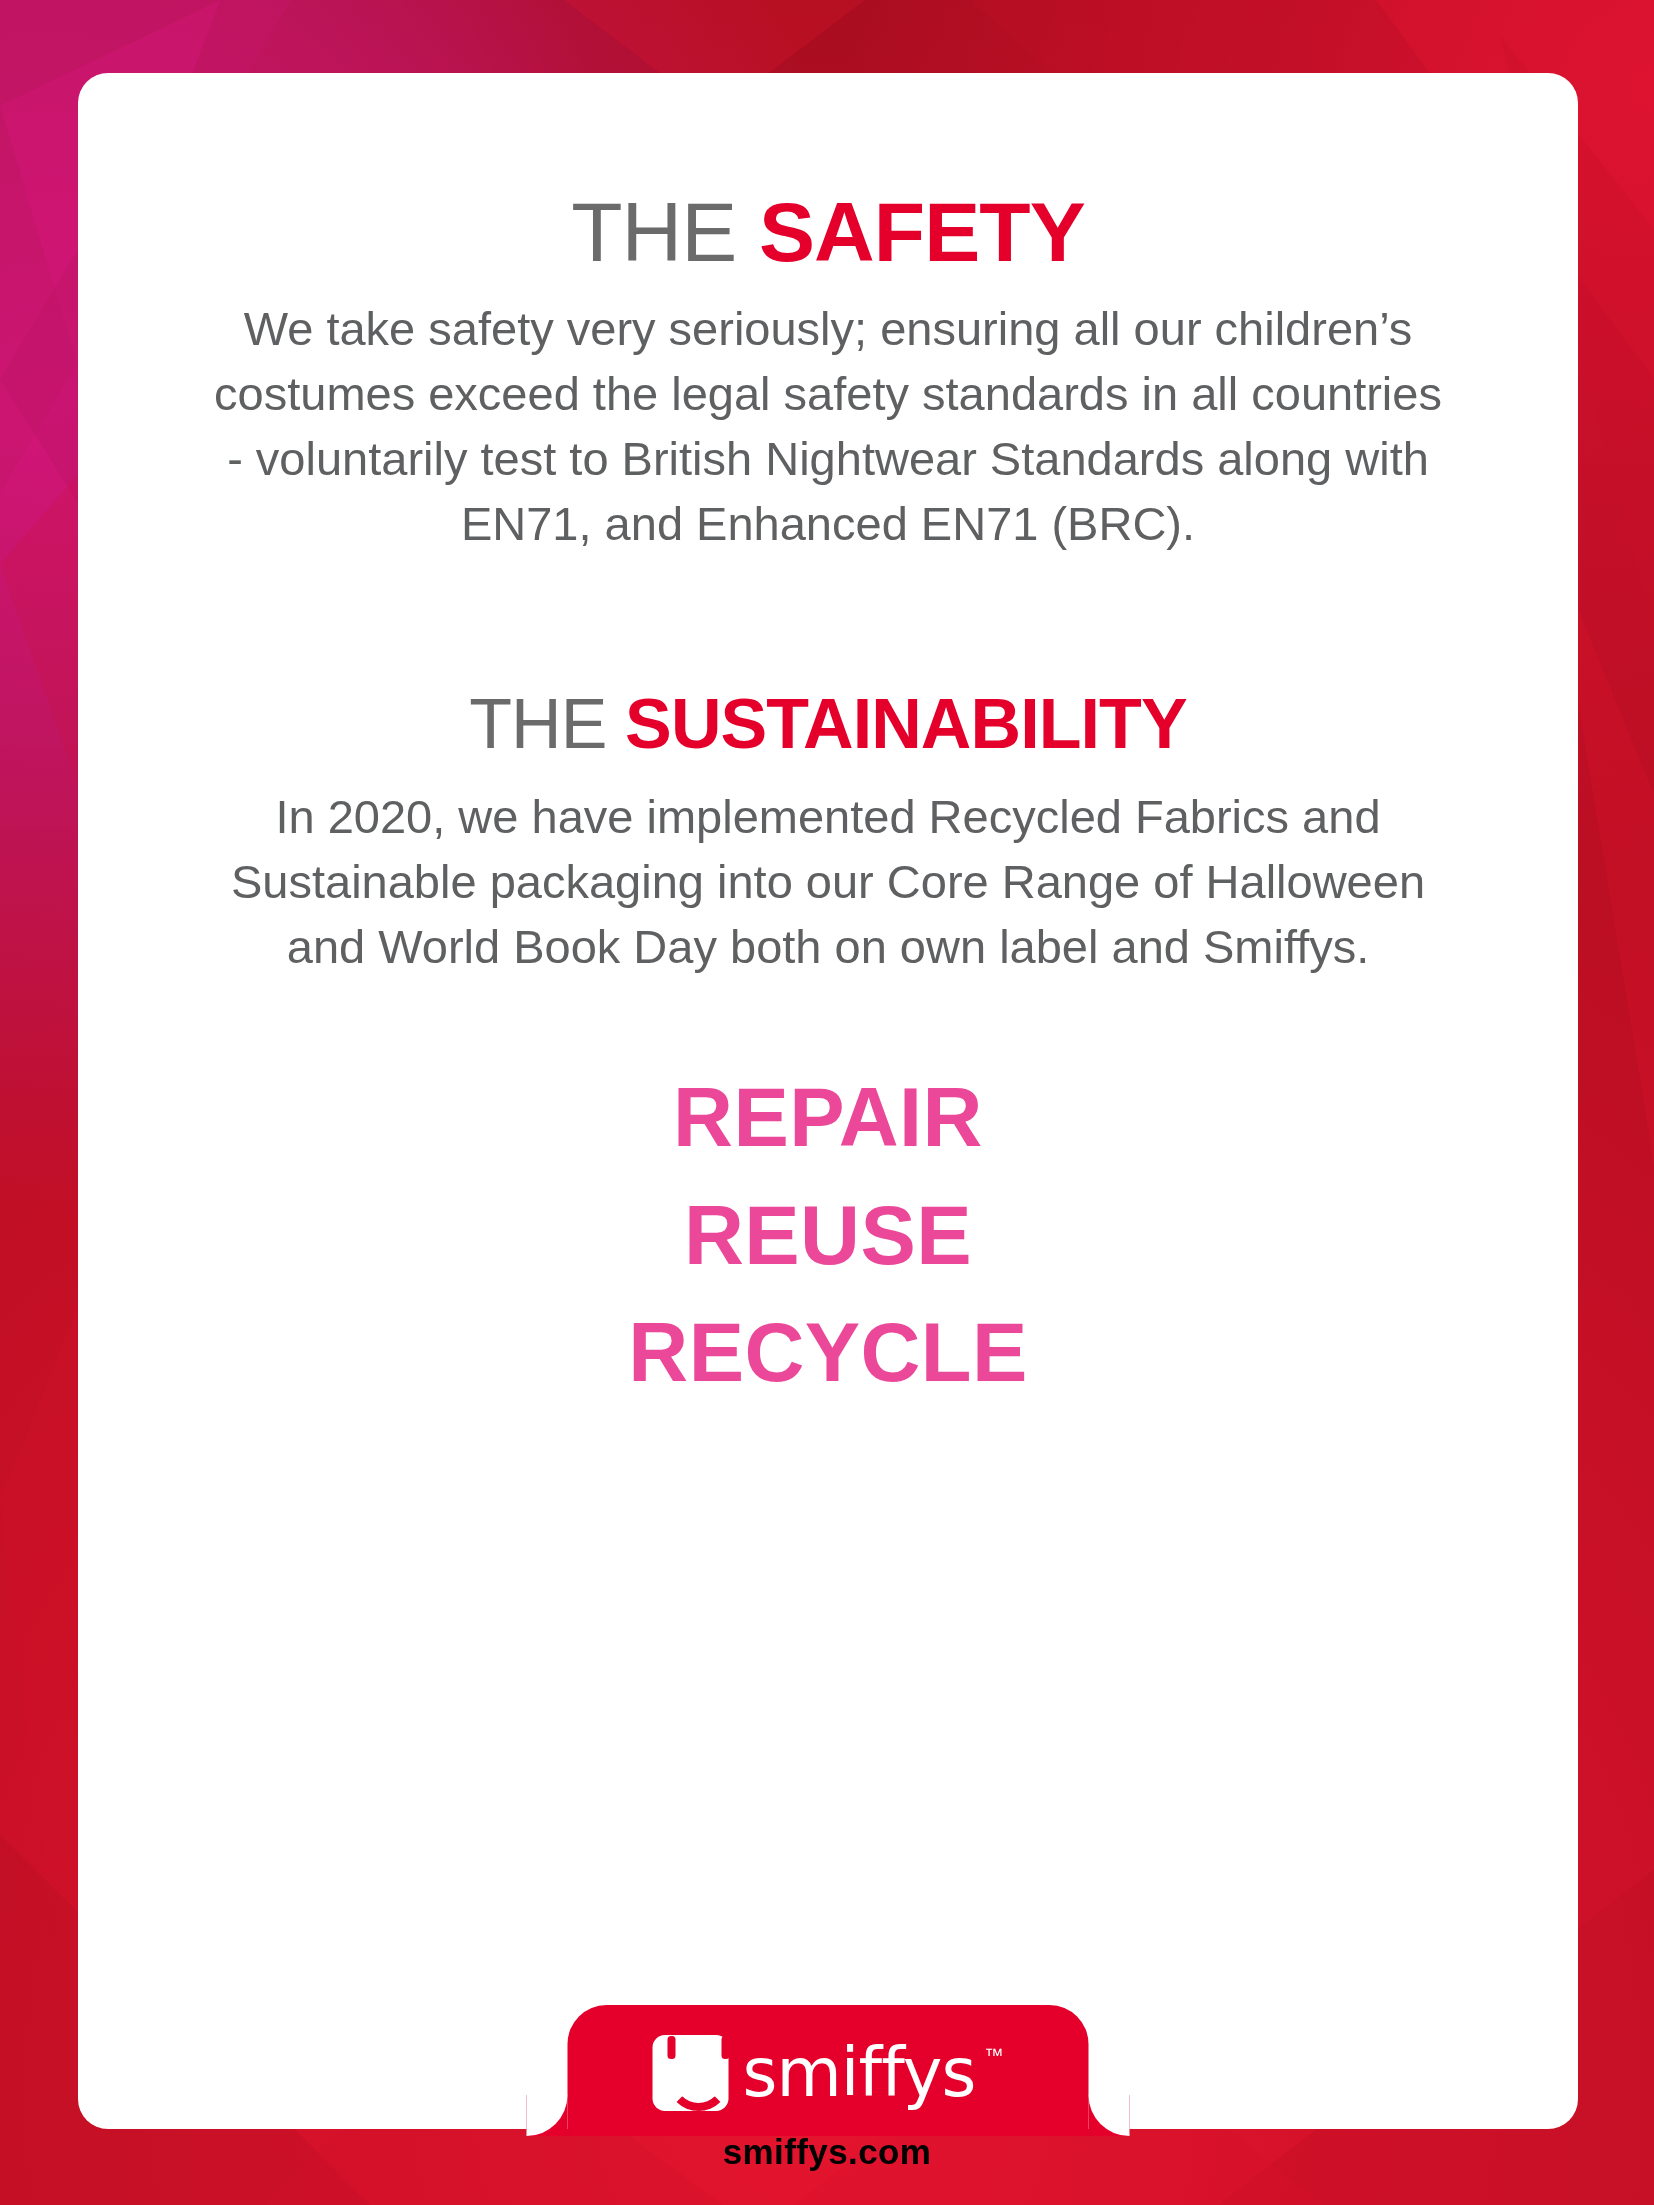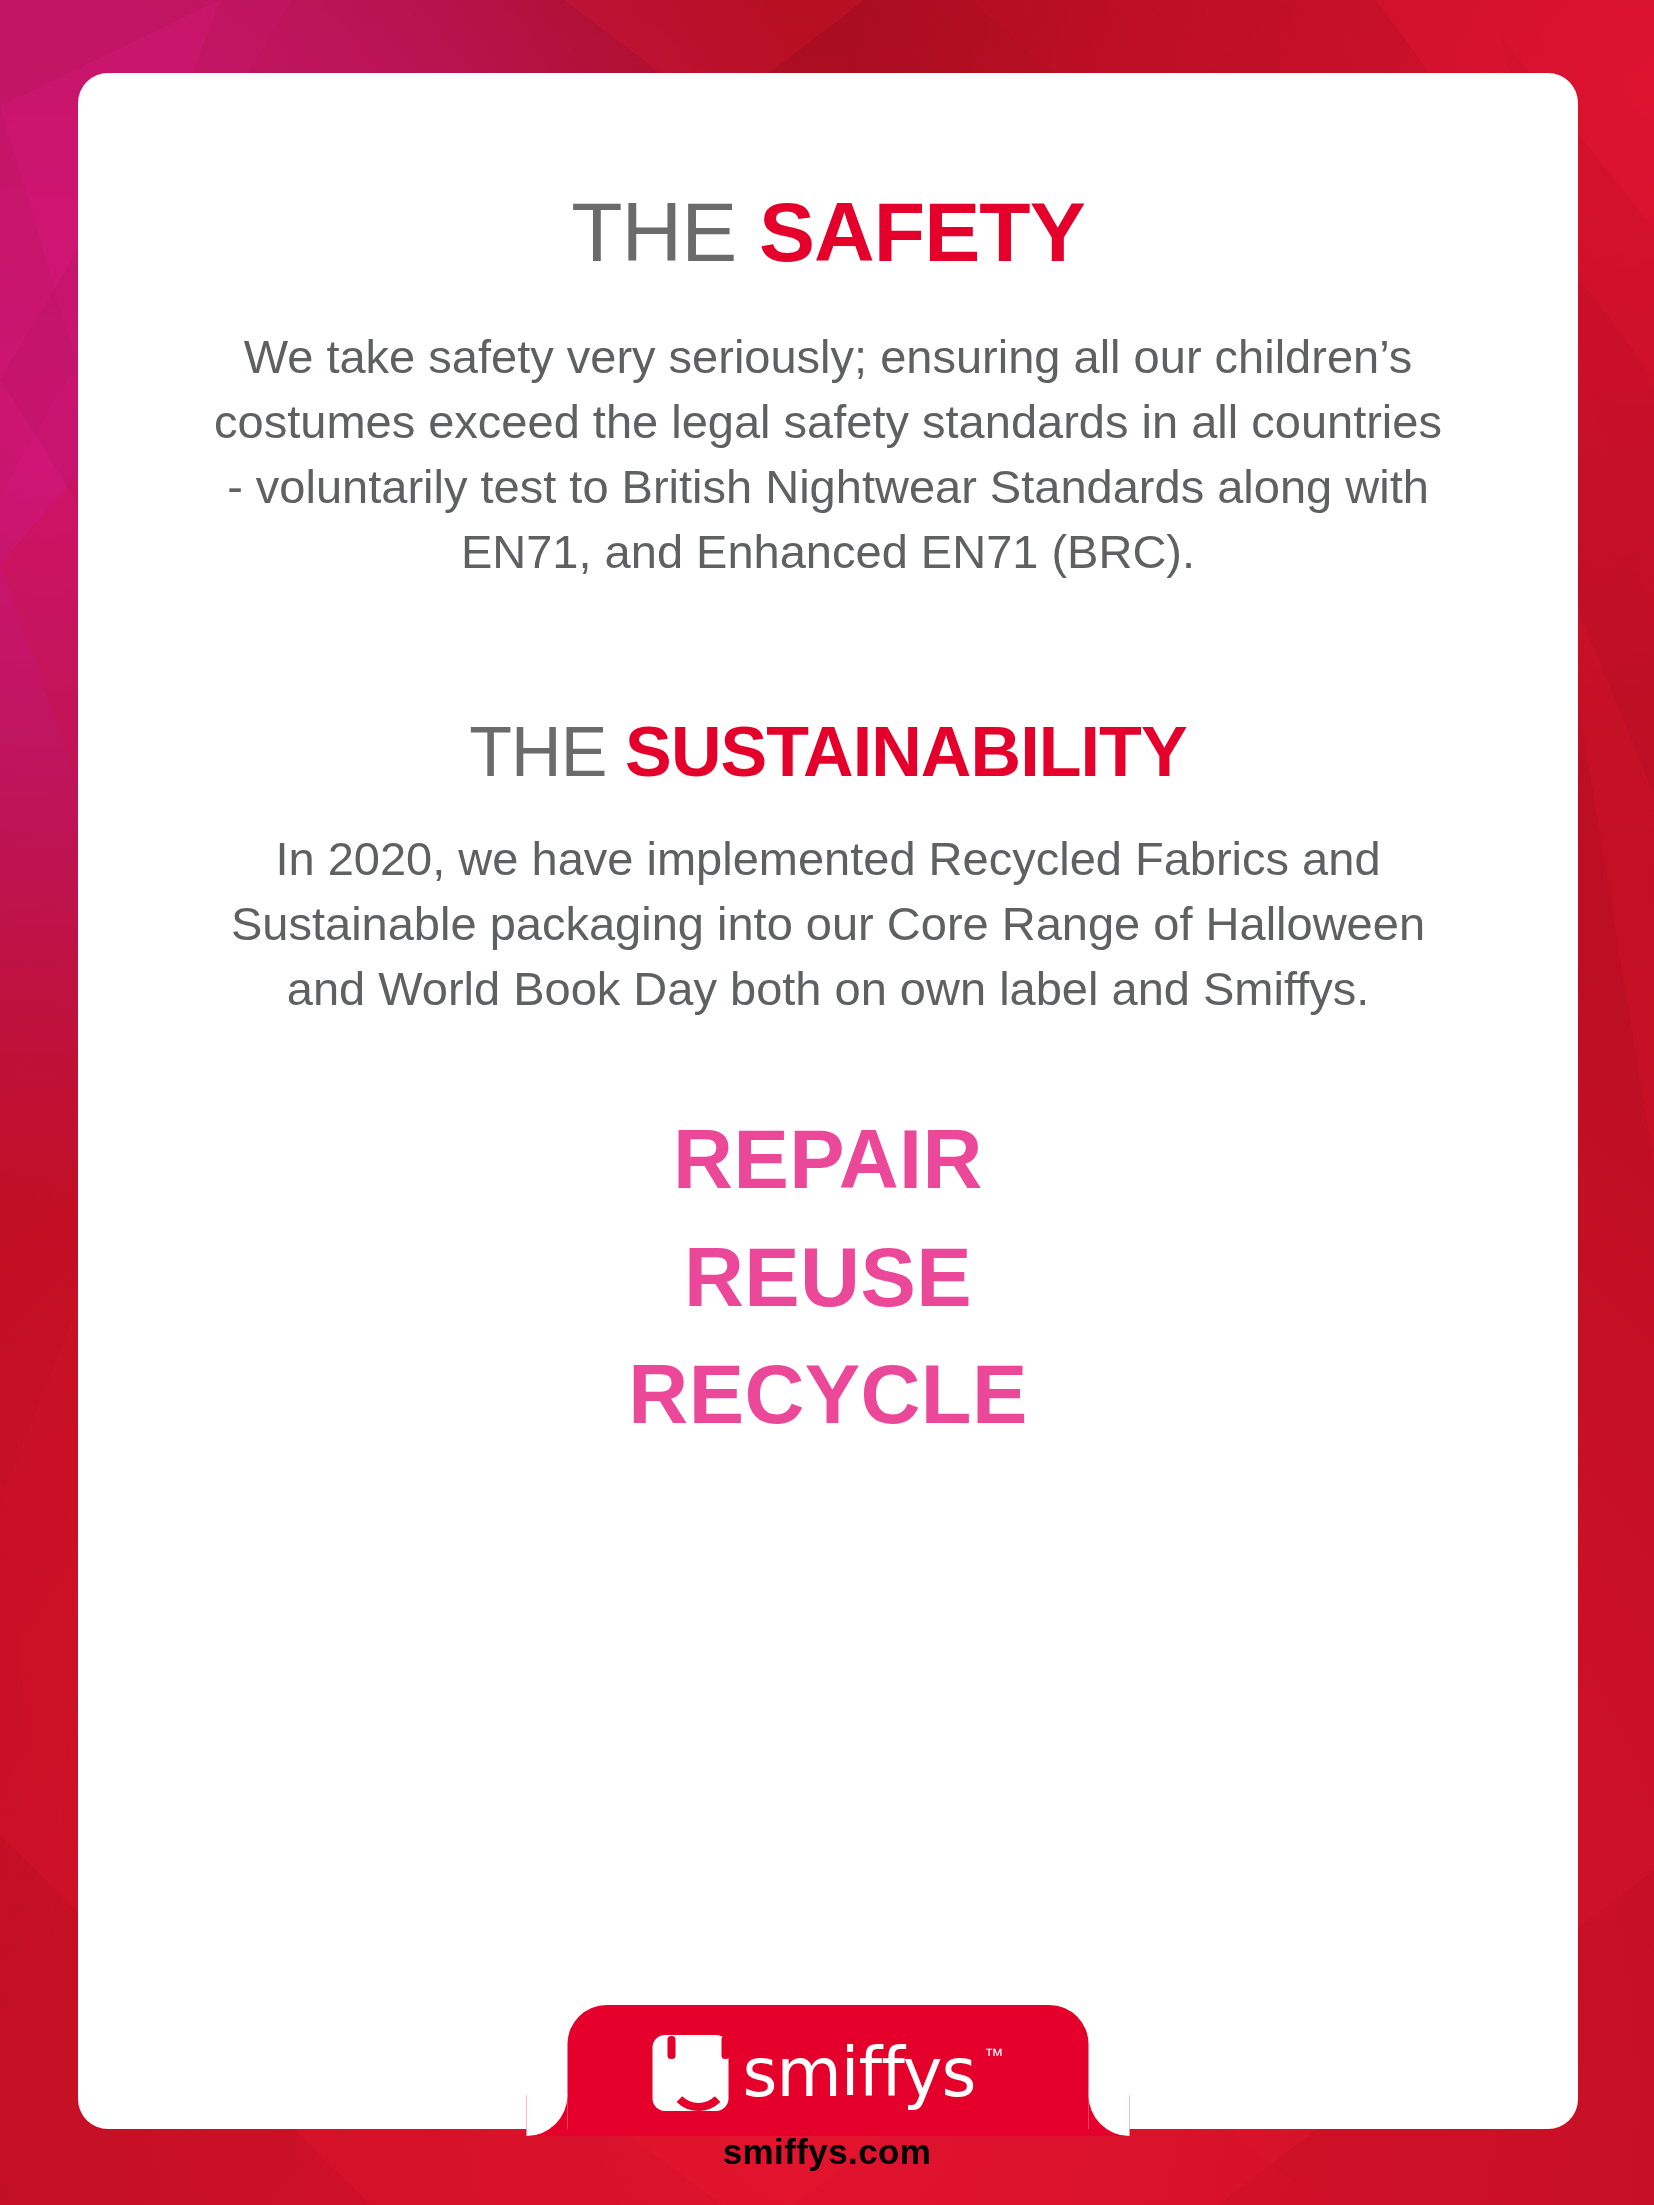--- a/index.html
+++ b/index.html
@@ -80,24 +80,24 @@
   
   .para {
     color: #5f6062;
     font-size: 47px;
     line-height: 1.38;
     font-weight: 400;
     margin: 0 auto;
     width: 1235px;
   }
   .p-safety {
-    margin-top: 49px;
+    margin-top: 21px;
   }
   .p-sustain {
-    margin-top: 38px;
+    margin-top: 24px;
   }
 
   .gap-block {
     height: 131px;
   }
 
   
   .rwords {
     margin-top: 79px;
     color: #ec4899;

